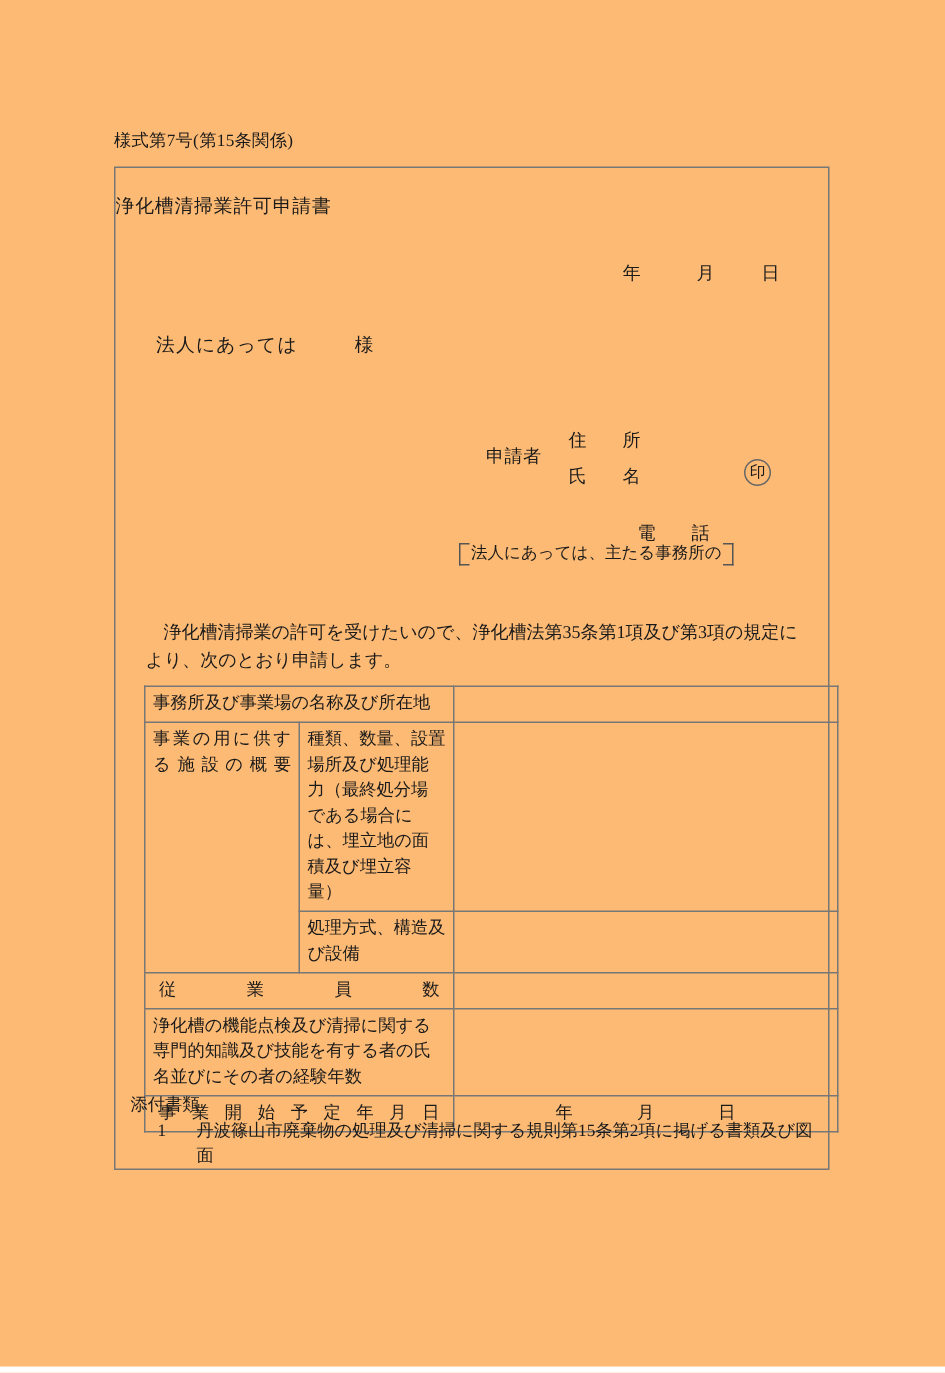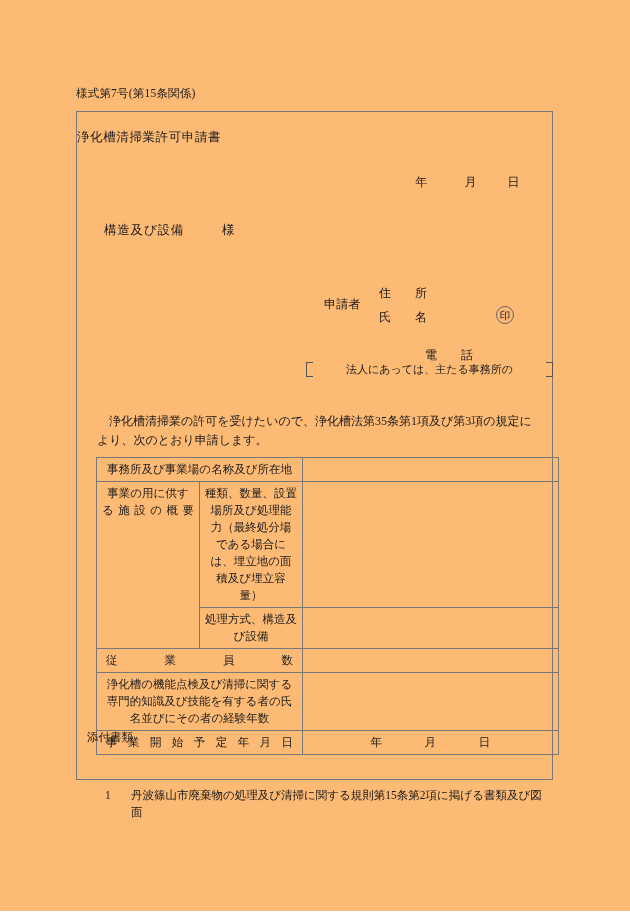--- a/index.html
+++ b/index.html
@@ -144,21 +144,20 @@
 
   
   .note {
     position: absolute;
     left: 229px;
     top: 250px;
     font-size: 11px;
     line-height: 15px;
     display: flex;
     align-items: stretch;
-    gap: 32px;
   }
   .note .bracket-l,
   .note .bracket-r {
     width: 6px;
     border-top: 1px solid #555;
     border-bottom: 1px solid #555;
   }
   .note .bracket-l {
     border-left: 1px solid #555;
     margin-right: 1px;
@@ -189,21 +188,20 @@
     width: 440px;
     border-collapse: collapse;
     table-layout: fixed;
     font-size: 11.5px;
   }
   .tbl td {
     border: 1px solid #777;
     padding: 3px 5px;
     vertical-align: top;
     line-height: 17px;
-    text-align: center;
   }
   .c-lbl-wide { width: 195px; }
   .c-lbl-a    { width: 70px; }
   .c-lbl-b    { width: 125px; }
   .c-val      { width: 245px; }
 
   .justify-jp {
     text-align: justify;
     text-align-last: justify;
   }
@@ -233,21 +231,20 @@
     padding-left: 20px;
     position: relative;
   }
   .attach-num {
     position: absolute;
     left: 20px;
     top: 0;
   }
   .attach-text {
     padding-left: 26px;
-    margin-top: 41px;
   }
 </style>
 </head>
 <body>
 
 <div class="page">
 
   <div class="form-number">様式第7号(第15条関係)</div>
 
   <div class="frame">
@@ -257,21 +254,21 @@
 
       <div class="date-line">
         <span class="seg">年</span>
         <span class="gap-s"></span>
         <span class="seg">月</span>
         <span class="gap-e"></span>
         <span class="seg">日</span>
       </div>
 
       <div class="addressee">
-        <span>構造及び設備</span>
+        <span>法人にあっては</span>
         <span class="sama">様</span>
       </div>
 
       <div class="applicant">
         <div class="applicant-row">
           <span class="applicant-label">申請者</span>
           <span class="field-jusho">住　所</span>
           <span class="field-shimei">氏　名</span>
           <span class="seal">印</span>
           <span class="field-denwa">電　話</span>

